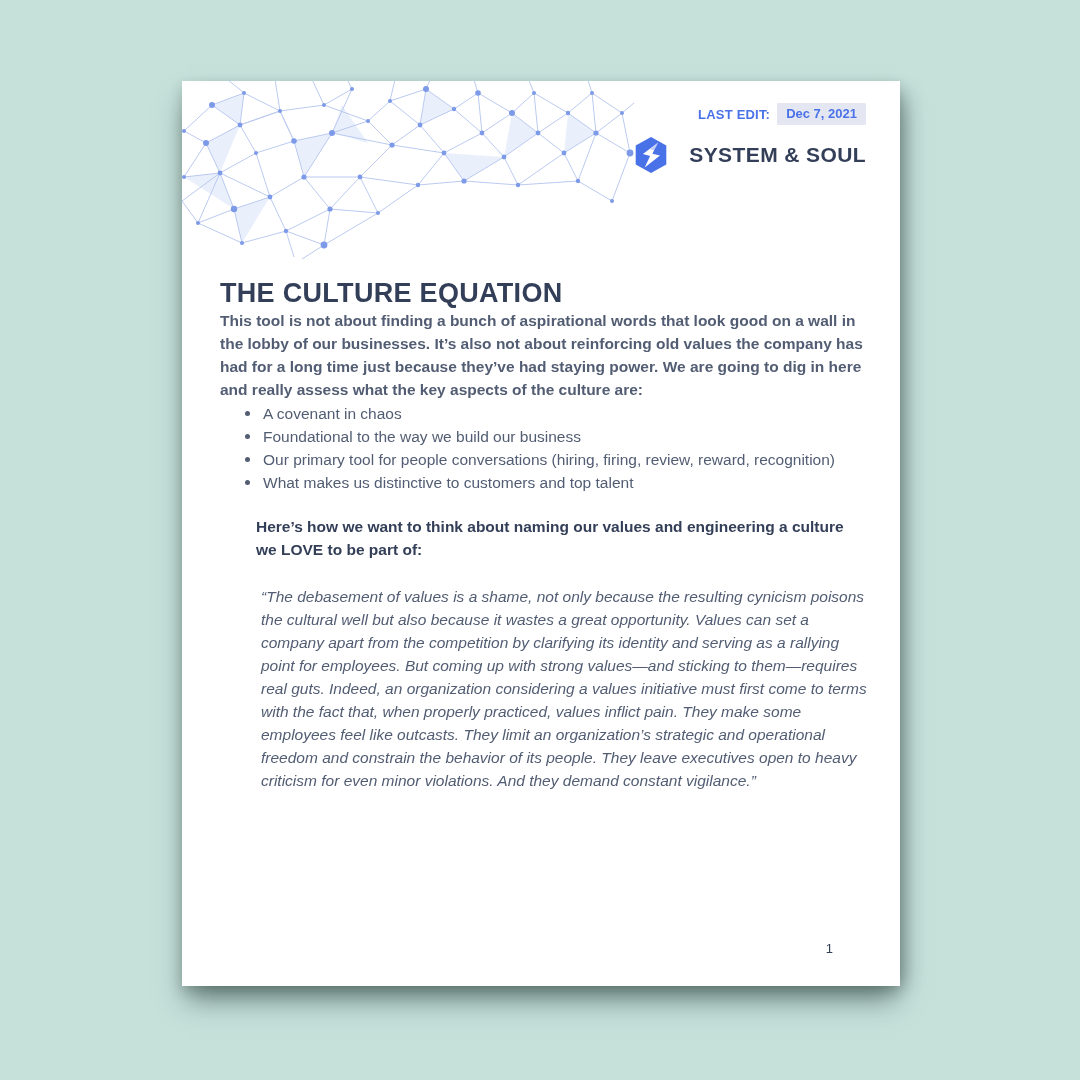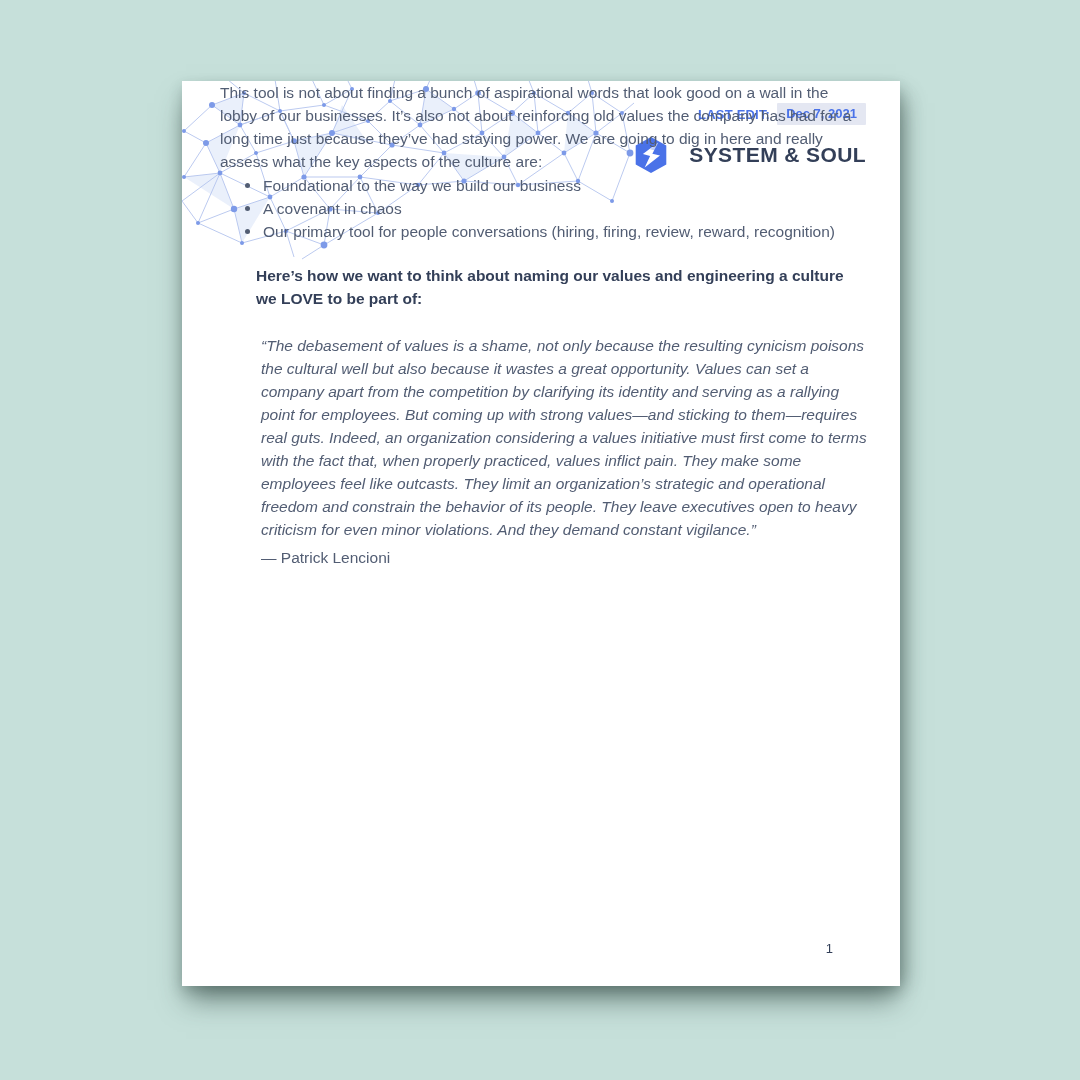--- a/index.html
+++ b/index.html
@@ -80,21 +80,21 @@
     line-height: 32px;
     font-weight: 800;
     letter-spacing: 0.3px;
     color: var(--heading_navy, #333f58);
   }
   .part-heading {
     margin-top: 31px;
     font-weight: 700;
     color: var(--heading_navy, #333f58);
   }
-  .intro-paragraph { margin: 0; }
+  .intro-paragraph { margin: 0; font-weight: bold; }
   .bullet-list {
     list-style: none;
     margin: 1px 0 0;
     padding: 0;
   }
   .bullet-list li {
     position: relative;
     padding-left: 43px;
   }
   .bullet-list li::before {
@@ -214,32 +214,33 @@
         <svg width="36" height="38" viewBox="0 0 40 42" fill="none">
           <path d="M20 1 L37 10.5 V31.5 L20 41 L3 31.5 V10.5 Z" fill="#4a72e8"></path>
           <path d="M28 7 L11 20 L19 22 L13 35 L30 21.5 L21.5 19.5 Z" fill="#ffffff"></path>
           <path d="M28 7 L24 16 L19 14.5 Z" fill="#4a72e8" opacity="0.35"></path>
         </svg>
         <span class="brand-name">SYSTEM &amp; SOUL</span>
       </div>
     </div>
 
     <div class="content">
+      <h1 class="doc-title">THE CULTURE EQUATION</h1>
 
 
       <p class="intro-paragraph">This tool is not about finding a bunch of aspirational words that look good on a wall in the lobby of our businesses. It’s also not about reinforcing old values the company has had for a long time just because they’ve had staying power. We are going to dig in here and really assess what the key aspects of the culture are:</p>
 
       <ul class="bullet-list">
+        <li>A covenant in chaos</li>
         <li>Foundational to the way we build our business</li>
-        <li>A covenant in chaos</li>
         <li>Our primary tool for people conversations (hiring, firing, review, reward, recognition)</li>
+        <li>What makes us distinctive to customers and top talent</li>
       </ul>
 
       <div class="lead-in">Here’s how we want to think about naming our values and engineering a culture we LOVE to be part of:</div>
 
       <p class="quote-paragraph">“The debasement of values is a shame, not only because the resulting cynicism poisons the cultural well but also because it wastes a great opportunity. Values can set a company apart from the competition by clarifying its identity and serving as a rallying point for employees. But coming up with strong values—and sticking to them—requires real guts. Indeed, an organization considering a values initiative must first come to terms with the fact that, when properly practiced, values inflict pain. They make some employees feel like outcasts. They limit an organization’s strategic and operational freedom and constrain the behavior of its people. They leave executives open to heavy criticism for even minor violations. And they demand constant vigilance.”</p>
 
-      <p class="quote-attribution">— Patrick Lencioni</p>
 
       <div class="page-number">1</div>
     </div>
   </div>
 </div>
 
 </body></html>

